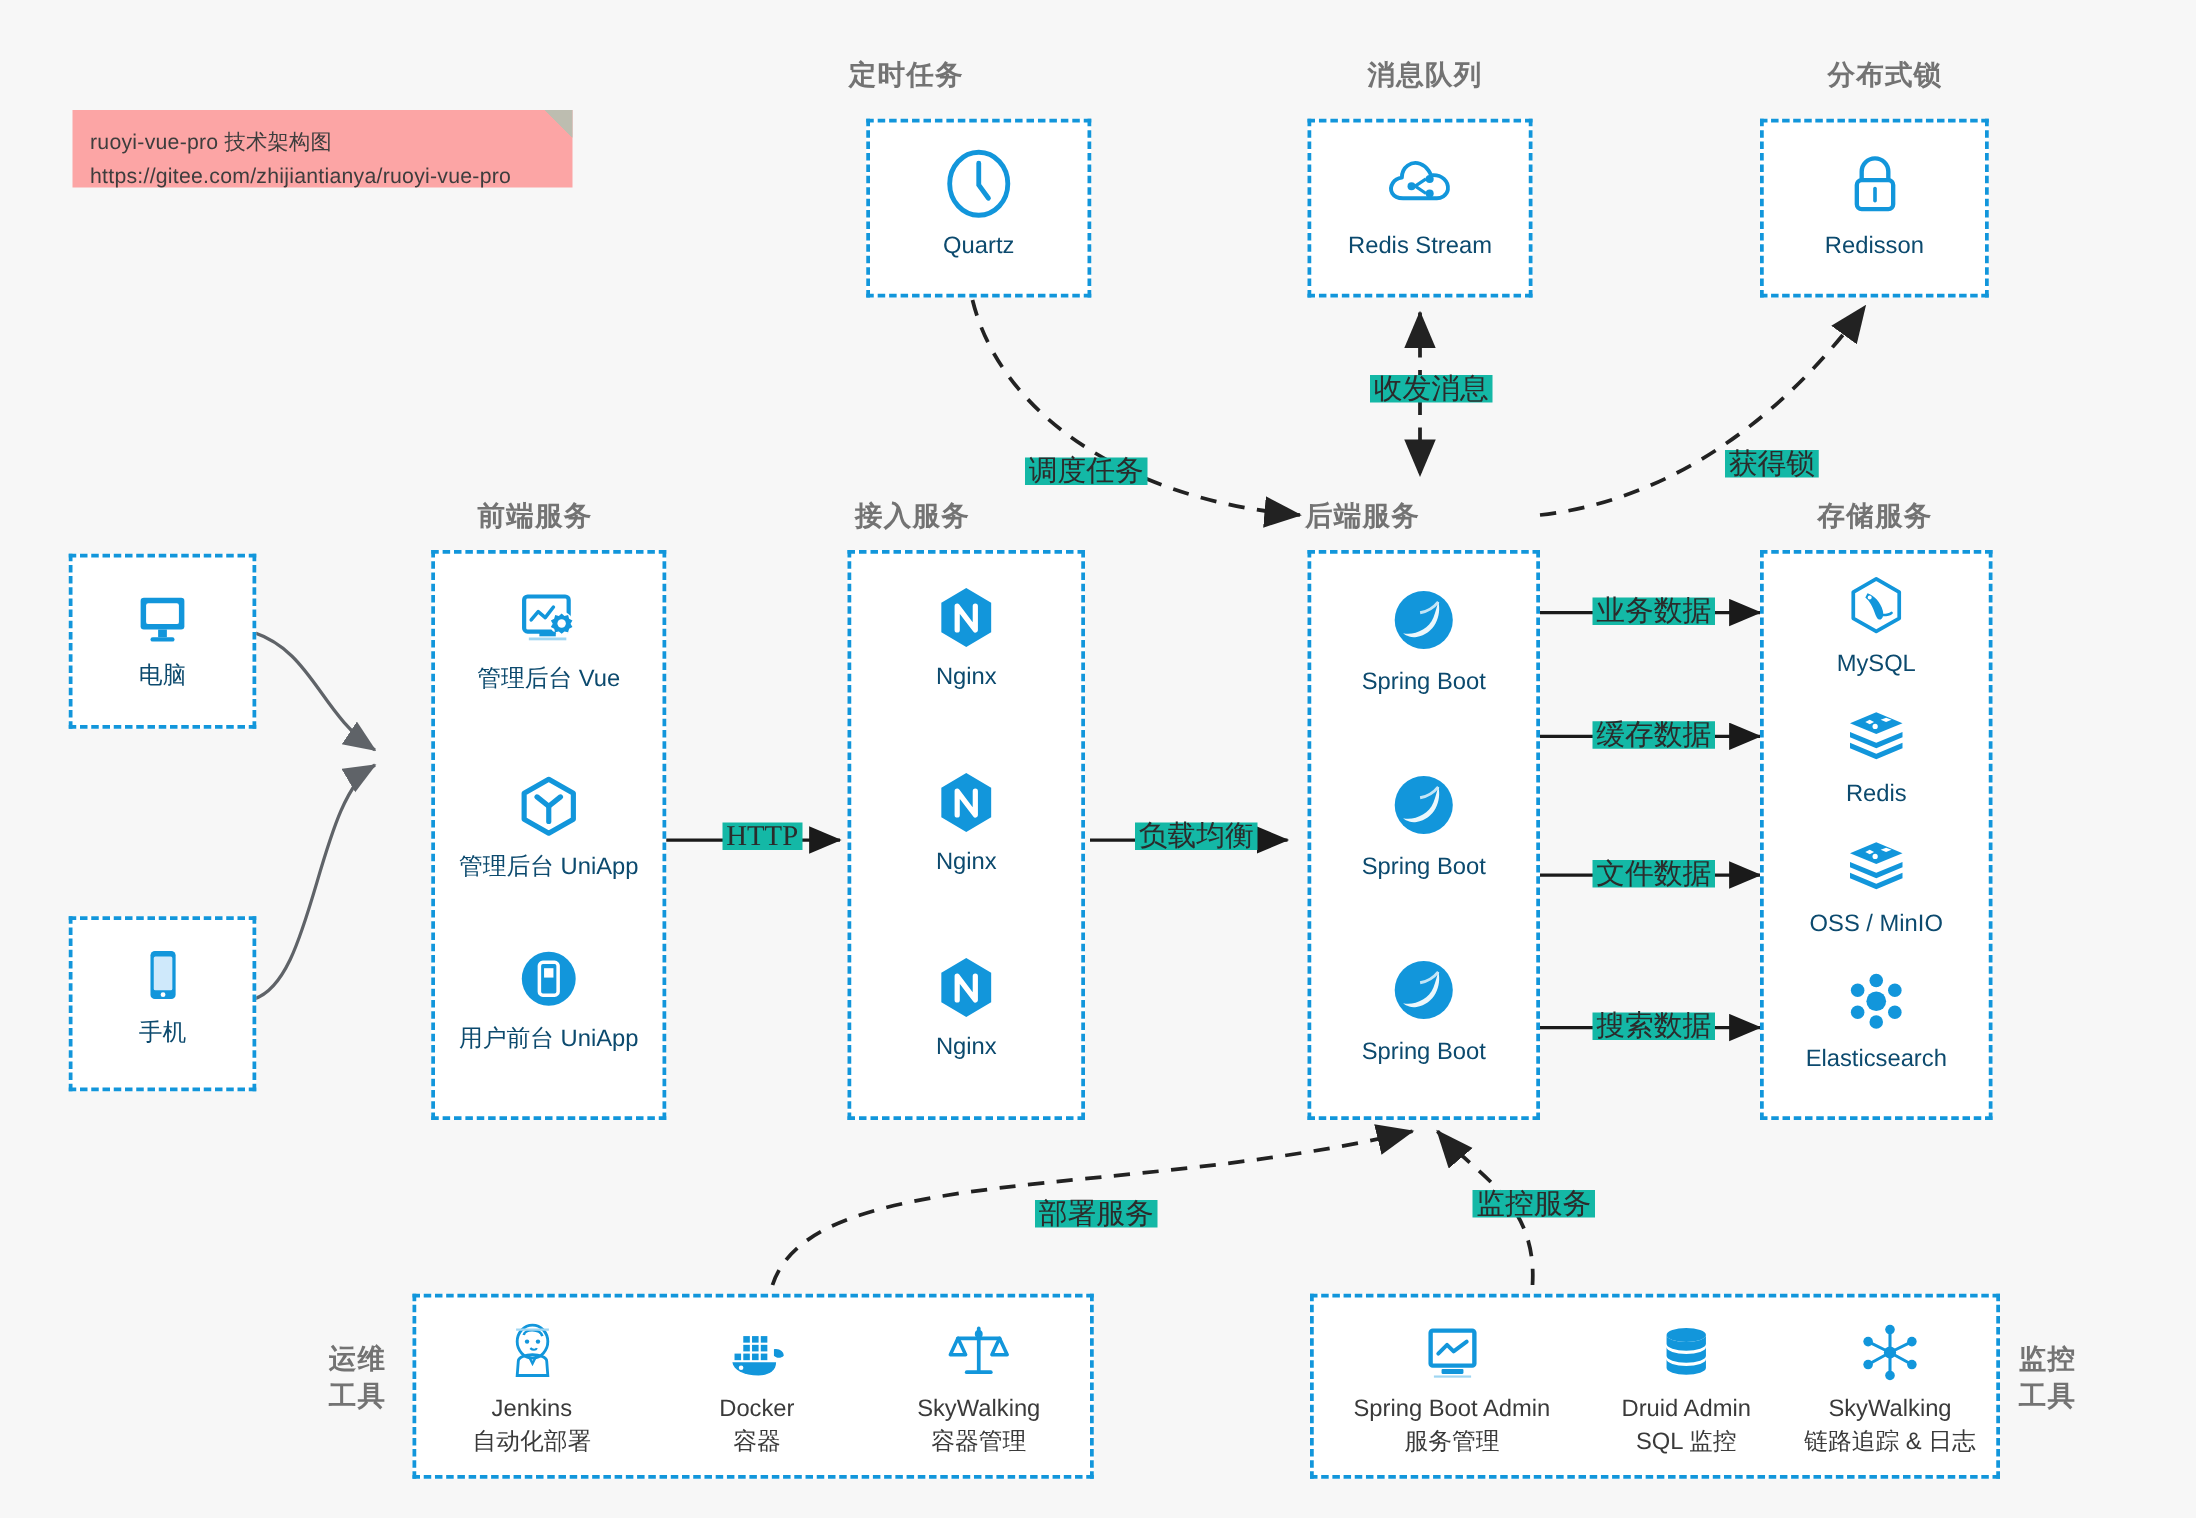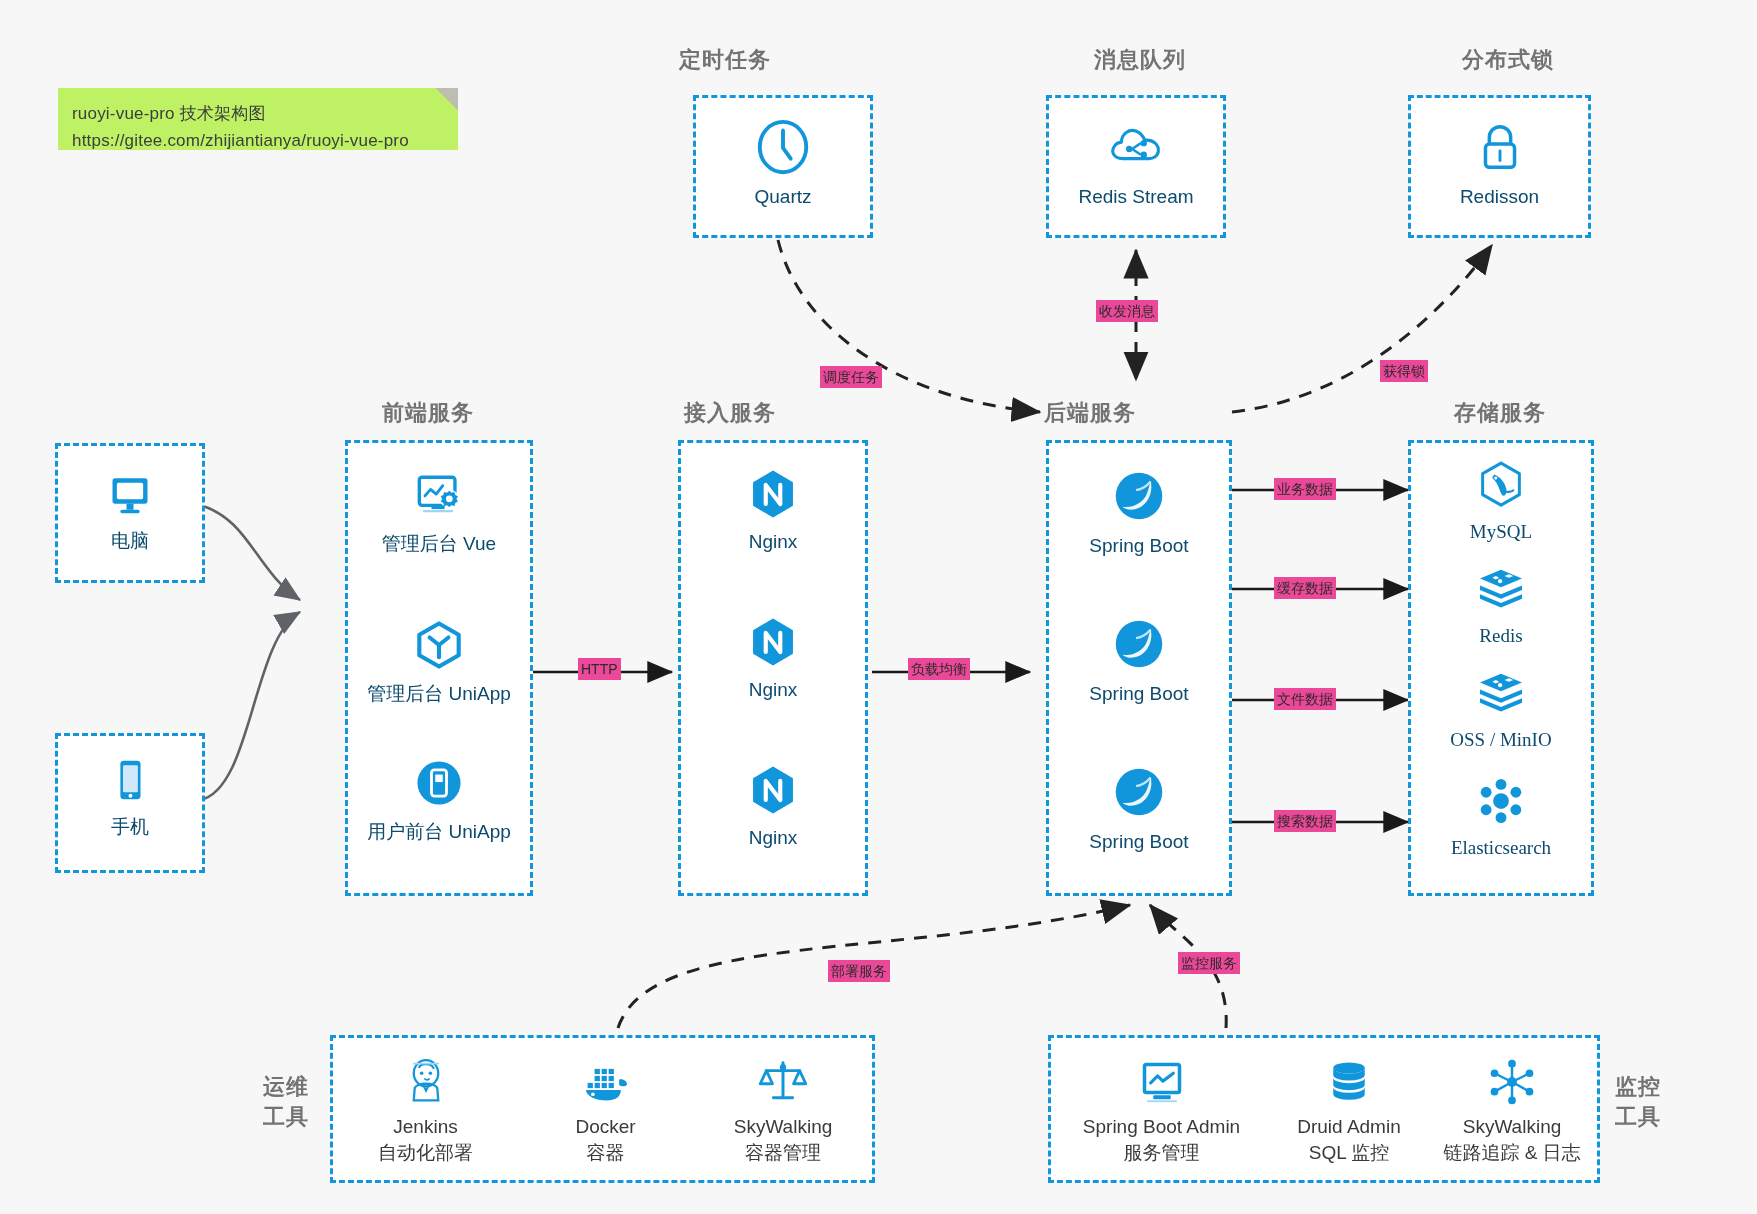--- a/index.html
+++ b/index.html
@@ -8,21 +8,21 @@
     background:#f7f7f7;
     font-family:"Liberation Sans","DejaVu Sans",sans-serif;
     position:relative;
     overflow:hidden;
   }
   .canvas{position:absolute;left:0;top:0;width:1757px;height:1214px;}
 
   
   .note{
     position:absolute;left:58px;top:88px;width:400px;height:62px;
-    background:#bef264;
+    background:#fca5a5;
     padding:12px 14px 0 14px;
     box-sizing:border-box;
     color:#3d3d3d;font-size:17px;line-height:27px;
     letter-spacing:.2px;
   }
   .note .fold{
     position:absolute;right:0;top:0;width:22px;height:22px;
     background:linear-gradient(225deg,#bdbdb0 0%,#bdbdb0 50%,transparent 50.5%);
   }
 
@@ -68,26 +68,27 @@
     position:absolute;
     text-align:center;
   }
   .hnode .lbl,.hnode .sub{
     display:block;font-size:19px;color:#3a3a3a;line-height:26px;white-space:nowrap;
   }
 
   
   .elabel{
     position:absolute;
-    background:#ec4899;
-    font-size:14px;
+    background:#14b8a6;
+    font-size:23px;
     color:#2b2b2b;
     white-space:nowrap;
     padding:0 3px;
     line-height:22px;
+    font-family:Liberation Serif, serif;
   }
   svg.layer{position:absolute;left:0;top:0;width:1757px;height:1214px;pointer-events:none;}
 </style>
 </head>
 <body>
 
 <div class="canvas">
 
   <div class="note">
     <div class="fold"></div>
@@ -275,21 +276,21 @@
       <svg class="ic" width="62" height="62" viewBox="0 0 64 64">
         <circle cx="32" cy="32" r="24" fill="#1296db"></circle>
         <path d="M44 17 C47 28 41 44 26 46 C19 47 15 43 15 43 C24 45 36 40 40 30 C42 25 43 20 44 17 Z" fill="#ffffff" opacity="0.92"></path>
         <path d="M44 17 C40 22 35 25 29 26" fill="none" stroke="#ffffff" stroke-width="2.4" opacity="0.75"></path>
       </svg>
       <span class="lbl">Spring Boot</span>
     </div>
   </div>
 
   <div class="gtitle" style="left:1410px;top:398px;width:180px;">存储服务</div>
-  <div class="gbox" style="left:1408px;top:440px;width:186px;height:456px;font-family:Liberation Serif, serif;">
+  <div class="gbox" style="left:1408px;top:440px;width:186px;height:456px;">
     <div class="node" style="top:14px;">
       <svg class="ic" width="56" height="56" viewBox="0 0 64 64">
         <path d="M32 7 L53 19 L53 43 L32 55 L11 43 L11 19 Z" fill="none" stroke="#1296db" stroke-width="3.4" stroke-linejoin="round"></path>
         <path d="M24 20 C30 22 36 28 38 36 C39 40 38 43 36 44 C34 45 32 42 31 39 C29 33 26 27 22 24 Z" fill="#1296db"></path>
         <circle cx="26" cy="24" r="1.8" fill="#ffffff"></circle>
         <path d="M38 40 C42 40 45 39 46 38" fill="none" stroke="#1296db" stroke-width="2.4" stroke-linecap="round"></path>
       </svg>
       <span class="lbl">MySQL</span>
     </div>
 

